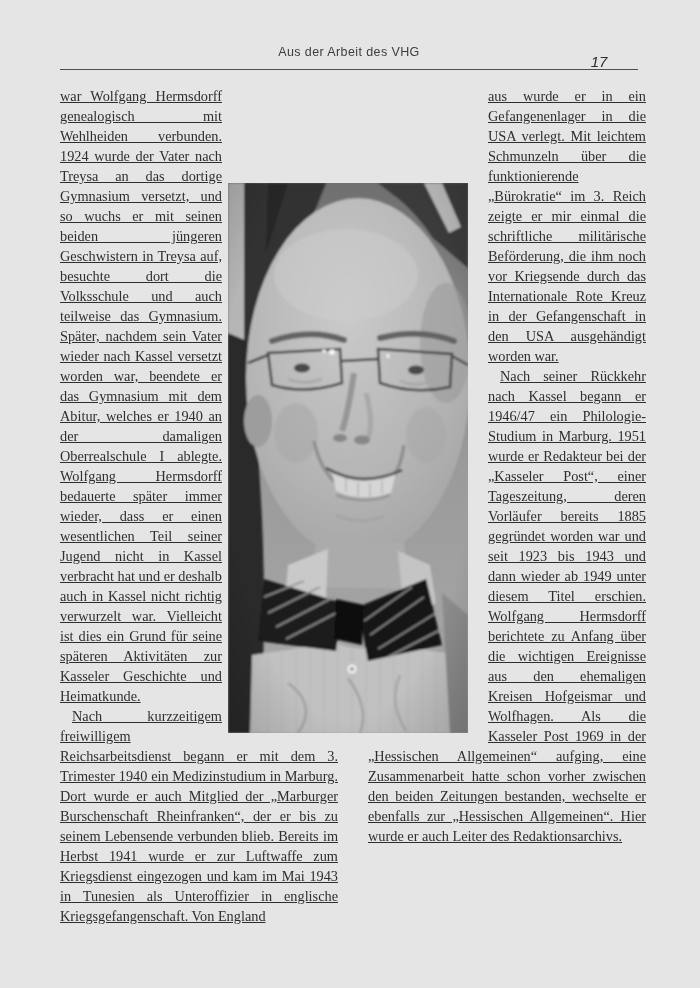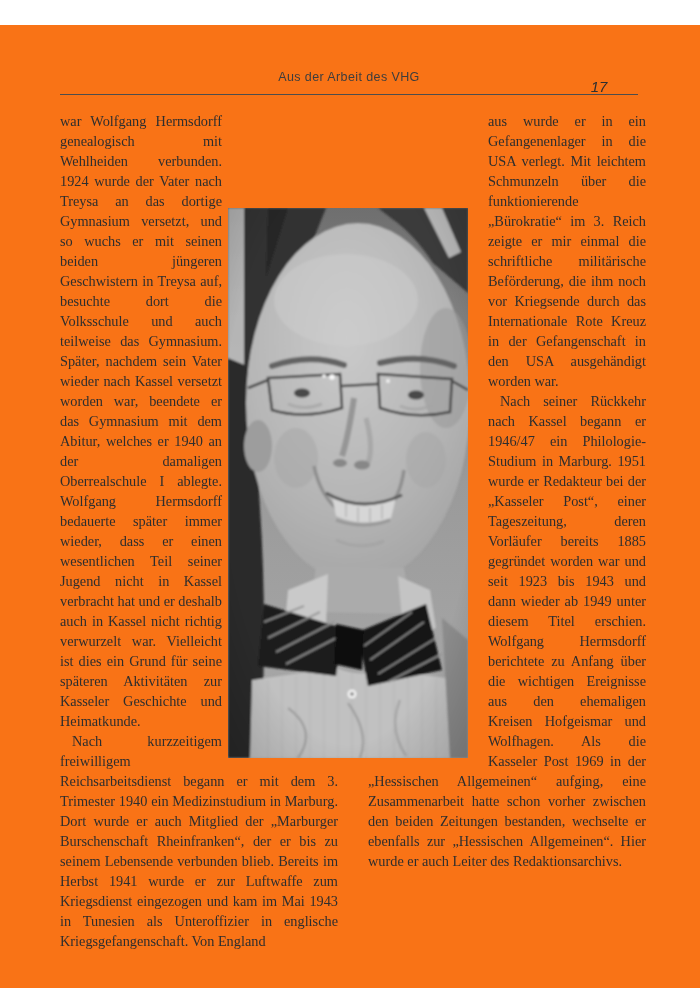--- a/index.html
+++ b/index.html
@@ -3,21 +3,21 @@
 <meta charset="utf-8">
 <style>
   * { margin: 0; padding: 0; box-sizing: border-box; }
   html, body { width: 700px; height: 988px; }
   body {
     position: relative;
     background: #ffffff;
     font-family: "Liberation Serif", serif;
     overflow: hidden;
   }
-  .page { position: absolute; inset: 0; background: #f97316; margin-top: 25px; }
+  .page { position: absolute; inset: 0; background: #e5e5e5; }
 
   .running-header {
     position: absolute; top: 45px; left: 60px; width: 578px;
     text-align: center;
     font-family: "Liberation Sans", sans-serif;
     font-size: 12.5px; letter-spacing: 0.4px; color: #3d3d3d;
   }
   .page-number {
     position: absolute; top: 53px; left: 560px; width: 78px;
     text-align: center;
@@ -35,21 +35,21 @@
     text-align: justify;
     hyphens: auto; -webkit-hyphens: auto;
   }
   .column-left  { left: 60px; }
   .column-right { left: 368px; }
 
   
   .photo-spacer-left  { float: right; width: 116px; height: 550px; margin-top: 97px; }
   .photo-spacer-right { float: left;  width: 120px; height: 550px; margin-top: 97px; }
 
-  .column p { margin: 0; }
+  .column p { margin: 0; text-decoration: underline; }
   .column p.indent { text-indent: 12px; }
 
   .photo {
     position: absolute; left: 228px; top: 183px; width: 240px; height: 550px;
     background: #8f8f8f;
   }
   .photo svg { display: block; width: 240px; height: 550px; }
 </style>
 </head>
 <body>

